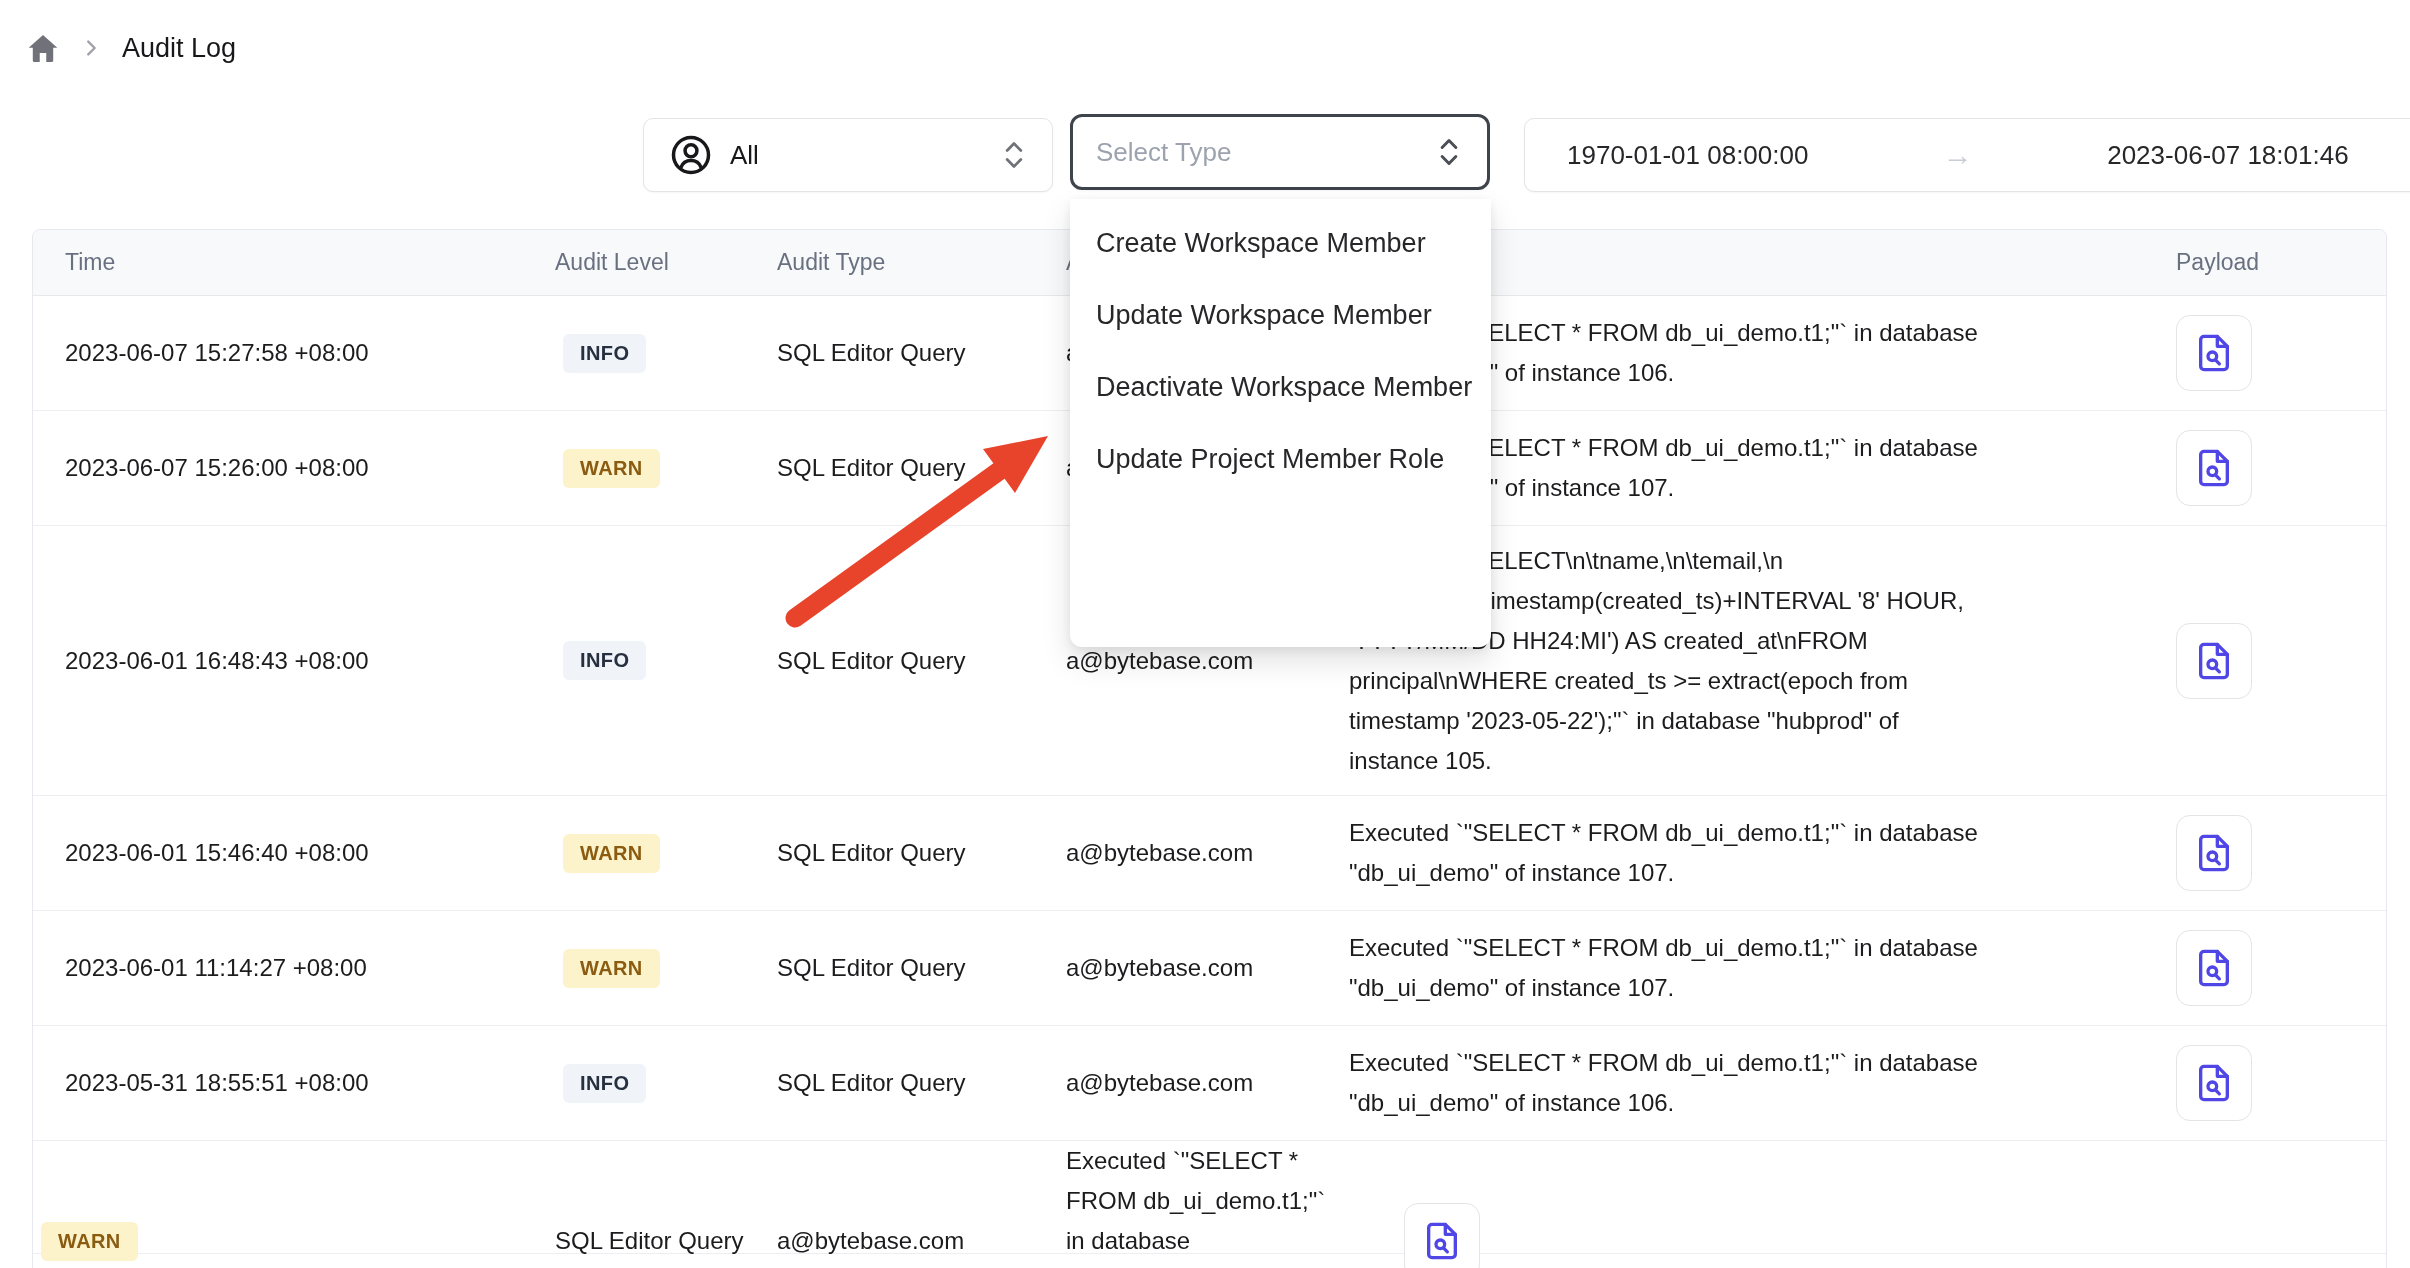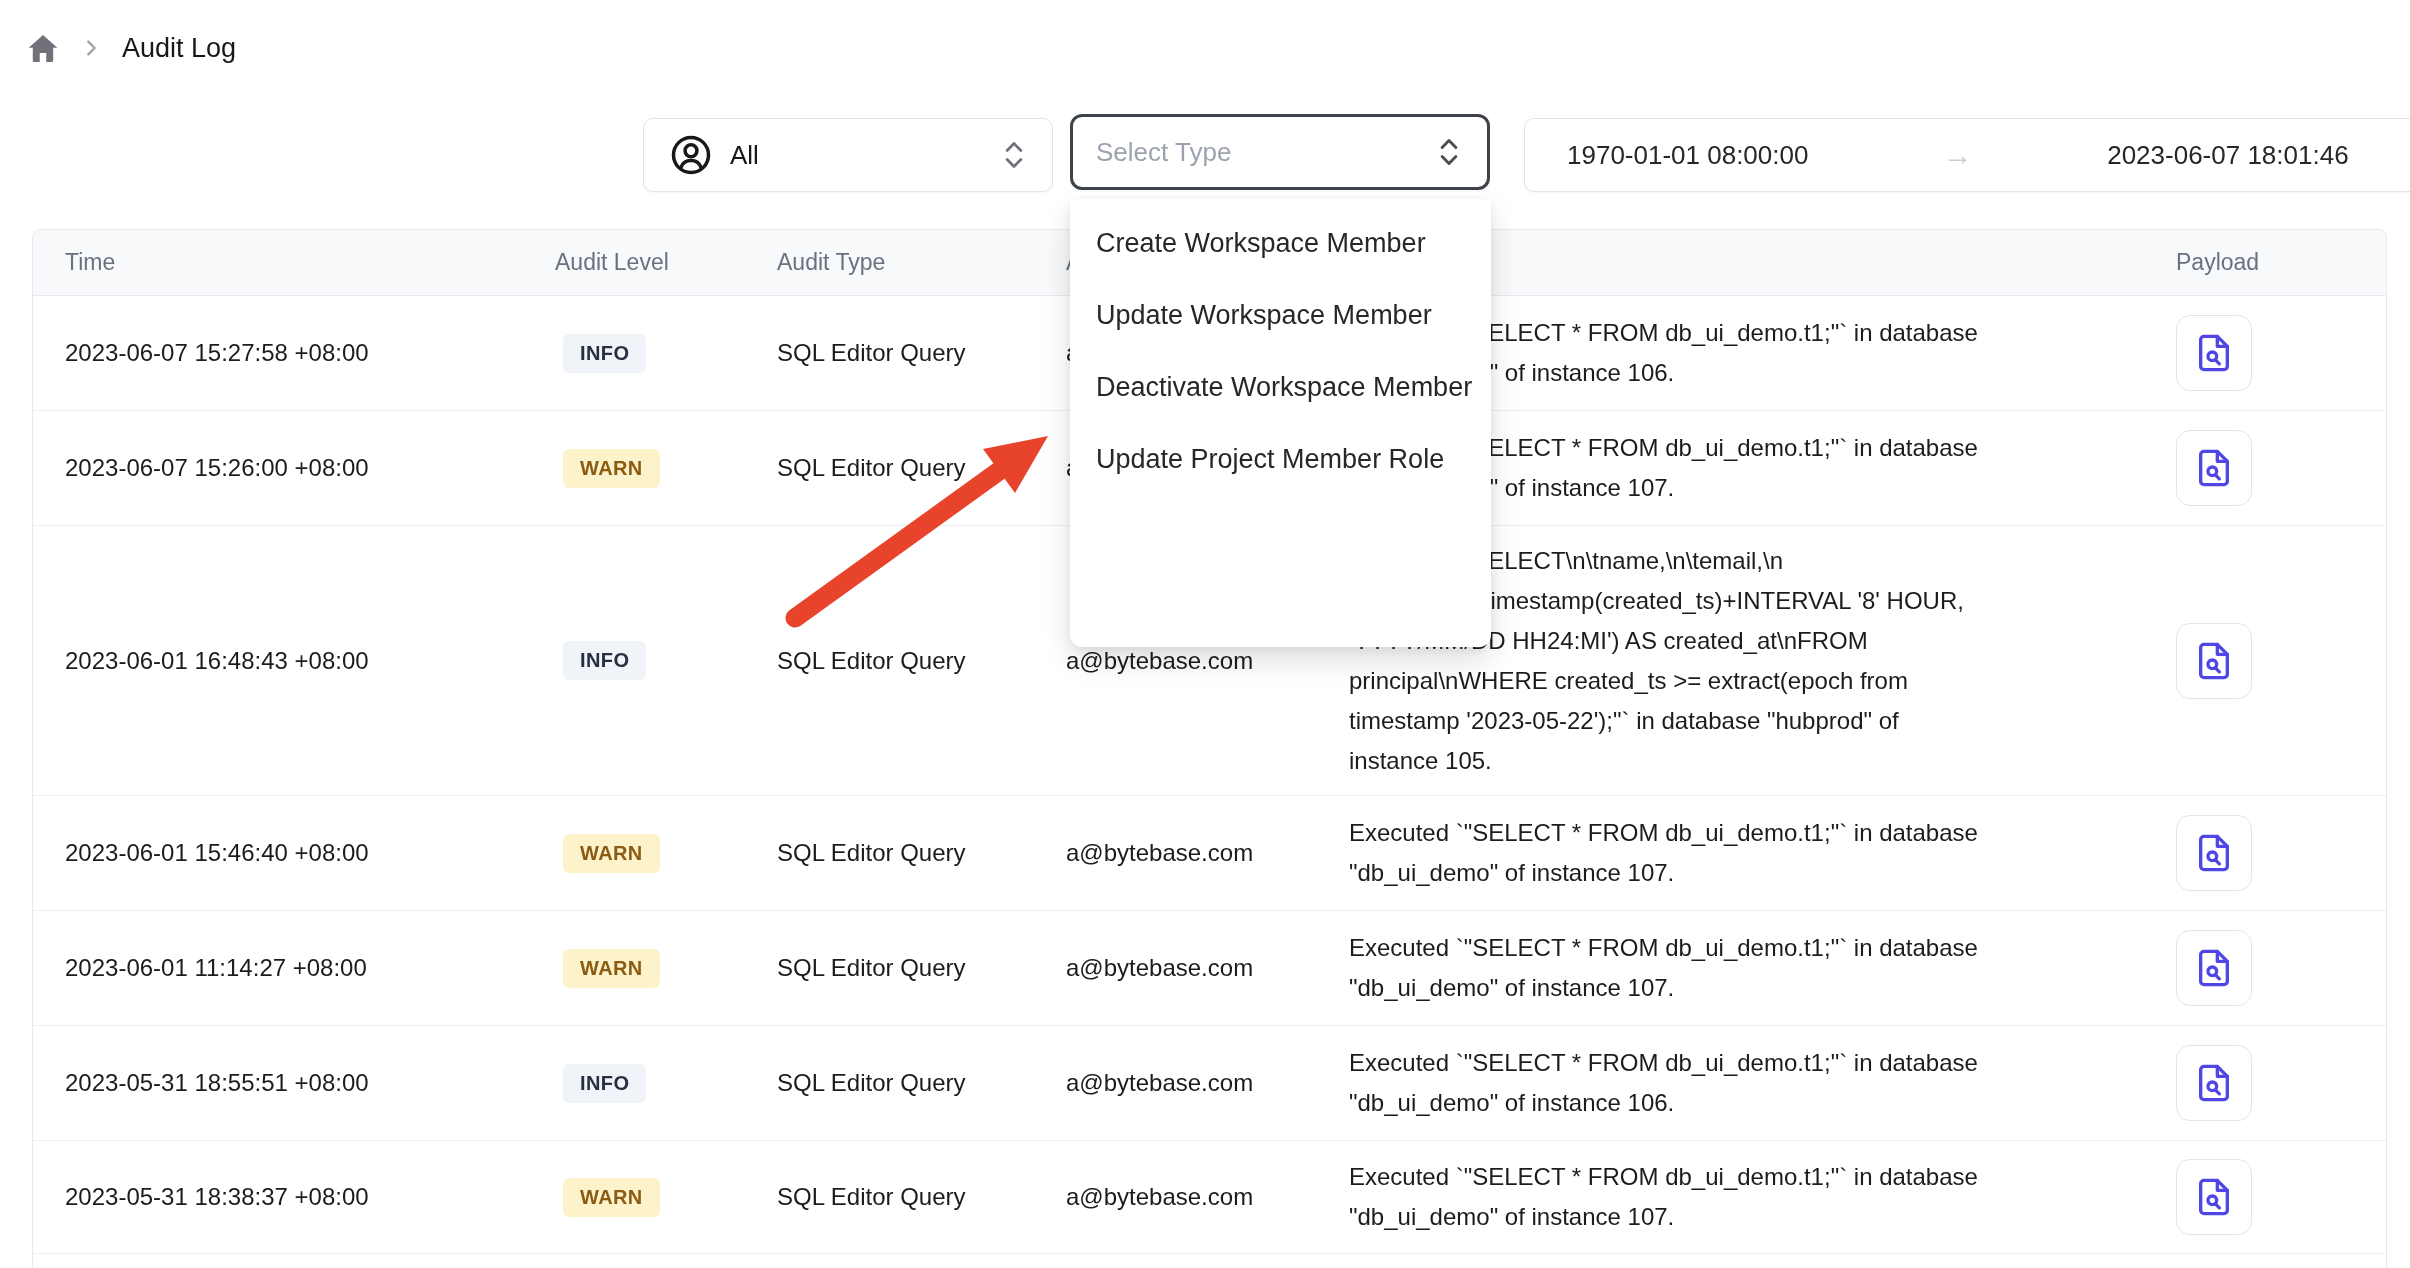--- a/index.html
+++ b/index.html
@@ -262,21 +262,20 @@
             <path d="M14 2H6a2 2 0 0 0-2 2v16a2 2 0 0 0 2 2h12a2 2 0 0 0 2-2V8z"></path>
             <path d="M14 2v6h6"></path>
             <circle cx="11" cy="14" r="2.6"></circle>
             <path d="M13 16.3 15.2 18.5"></path>
           </svg>
       </button>
     </div>
   </div>
 
   <div class="tr row r-last">
-    <div class="td c-time">2023-05-31 18:38:37 +08:00</div>
     <div class="td c-level"><span class="badge badge-warn">WARN</span></div>
     <div class="td c-type">SQL Editor Query</div>
     <div class="td c-actor">a@bytebase.com</div>
     <div class="td c-comment">Executed `"SELECT * FROM db_ui_demo.t1;"` in database
 "db_ui_demo" of instance 107.</div>
     <div class="td c-payload">
       <button class="payload-btn">
         <svg width="40" height="40" viewBox="0 0 24 24" fill="none" stroke="#4f46e5" stroke-width="2" stroke-linecap="round" stroke-linejoin="round">
             <path d="M14 2H6a2 2 0 0 0-2 2v16a2 2 0 0 0 2 2h12a2 2 0 0 0 2-2V8z"></path>
             <path d="M14 2v6h6"></path>

